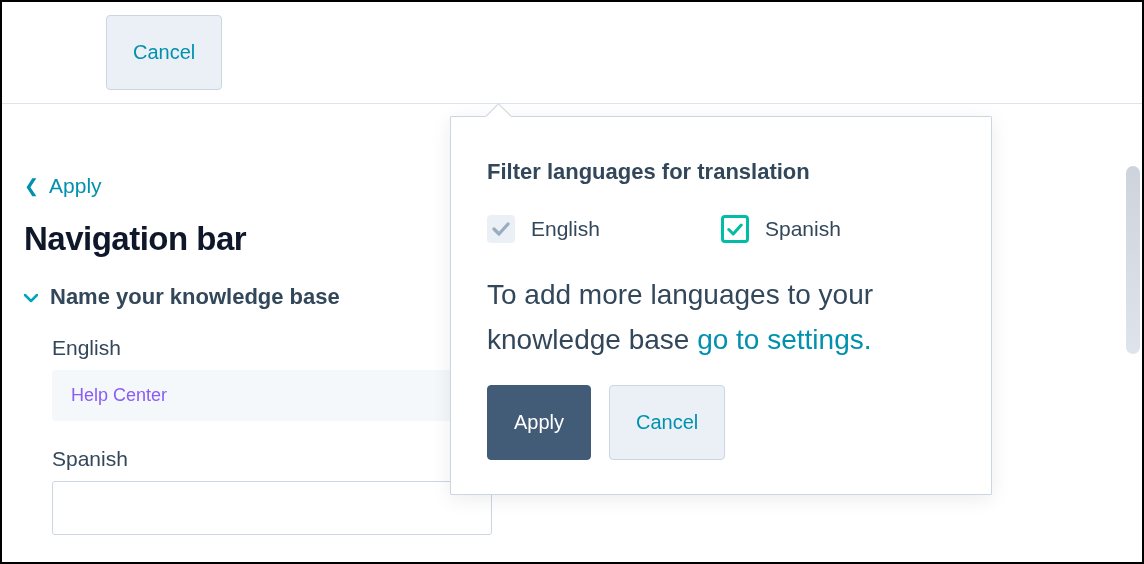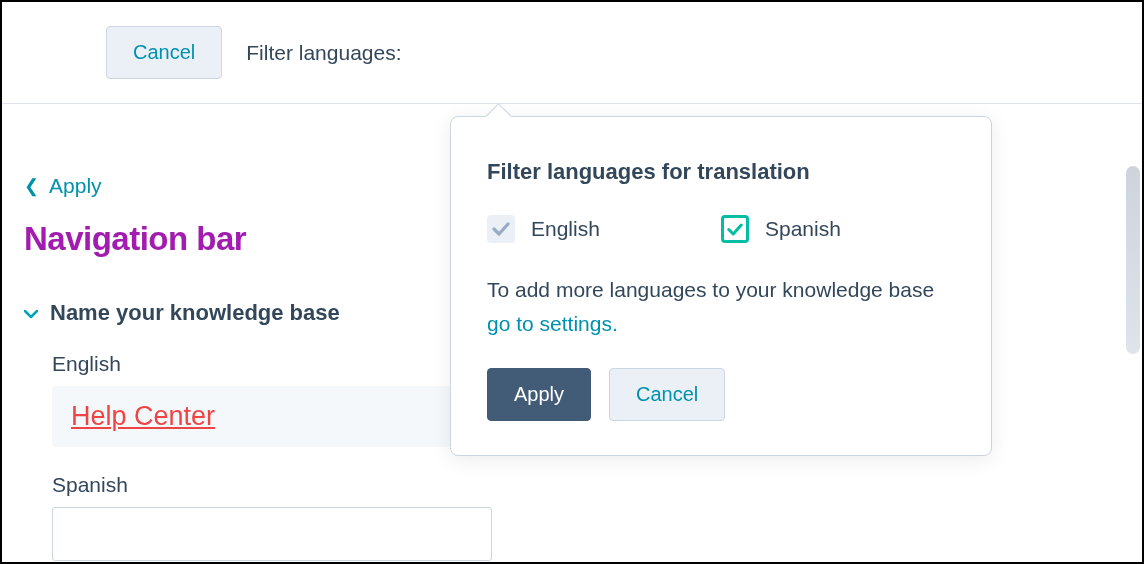--- a/index.html
+++ b/index.html
@@ -34,21 +34,21 @@
     font-size: 20px;
     font-weight: 500;
     border-radius: 4px;
     cursor: pointer;
     user-select: none;
   }
   .btn-secondary {
     background: #eaf0f6;
     color: #0091ae;
     border: 1px solid #cbd6e2;
-    padding: 14px 26px;
+    padding: 25px 26px;
   }
   .btn-primary {
     background: #425b76;
     color: #fff;
     border: 1px solid #425b76;
     padding: 6px 26px;
   }
   .filter-label {
     font-size: 21px;
     color: #33475b;
@@ -76,24 +76,24 @@
   .back {
     display: inline-flex;
     align-items: center;
     gap: 10px;
     color: #0091ae;
     font-size: 21px;
     cursor: pointer;
   }
   .back .chev { font-size: 18px; line-height: 1; }
   h1.page-title {
-    margin: 22px 0 42px 0;
+    margin: 22px 0 26px 0;
     font-size: 33px;
     font-weight: 700;
-    color: #a21caf;
+    color: #0f172a;
     letter-spacing: -0.5px;
   }
   .section-row {
     display: flex;
     align-items: center;
     gap: 12px;
     margin-bottom: 26px;
     cursor: pointer;
   }
   .section-chev {
@@ -111,45 +111,44 @@
   .field-label {
     font-size: 21px;
     color: #33475b;
     margin-bottom: 10px;
   }
   .readonly-input {
     background: #f5f8fa;
     border: 1px solid #f5f8fa;
     border-radius: 3px;
     padding: 14px 18px;
-    font-size: 27px;
-    color: #ef4444;
+    font-size: 18px;
+    color: #8b5cf6;
     width: 440px;
     margin-bottom: 26px;
-    text-decoration: underline;
   }
   .text-input {
     background: #fff;
     border: 1px solid #cbd6e2;
     border-radius: 3px;
     padding: 14px 18px;
     font-size: 21px;
     color: #33475b;
     width: 440px;
   }
 
   
   .popover {
     position: absolute;
     left: 448px;
     top: 114px;
     width: 542px;
     background: #fff;
     border: 1px solid #cbd6e2;
-    border-radius: 8px;
+    border-radius: 1px;
     box-shadow: 0 4px 20px rgba(0,0,0,0.08);
     padding: 42px 36px 34px 36px;
   }
   .popover::before {
     content: '';
     position: absolute;
     top: -10px;
     left: 38px;
     width: 18px; height: 18px;
     background: #fff;
@@ -190,24 +189,24 @@
   .cbox-checked {
     background: #fff;
     border: 3px solid #00bda5;
   }
   .cbox-checked svg path { stroke: #00bda5; }
   .lang-label {
     font-size: 21px;
     color: #33475b;
   }
   .helper {
-    font-size: 21px;
+    font-size: 28px;
     color: #33475b;
     line-height: 1.6;
-    margin-bottom: 28px;
+    margin-bottom: 22px;
   }
   .helper .link {
     color: #0091ae;
     cursor: pointer;
   }
   .popover-actions {
     display: flex;
     gap: 18px;
   }
 
@@ -225,21 +224,20 @@
 </style>
 </head>
 <body>
 
 <div class="frame">
 
   <div class="topbar">
     <div class="btn btn-secondary">
       <span>Cancel</span>
     </div>
-    <span class="filter-label">Filter languages:</span>
   </div>
 
   <div class="left">
     <div class="back">
       <span class="chev">❮</span>
       <span>Apply</span>
     </div>
 
     <h1 class="page-title">Navigation bar</h1>
 

